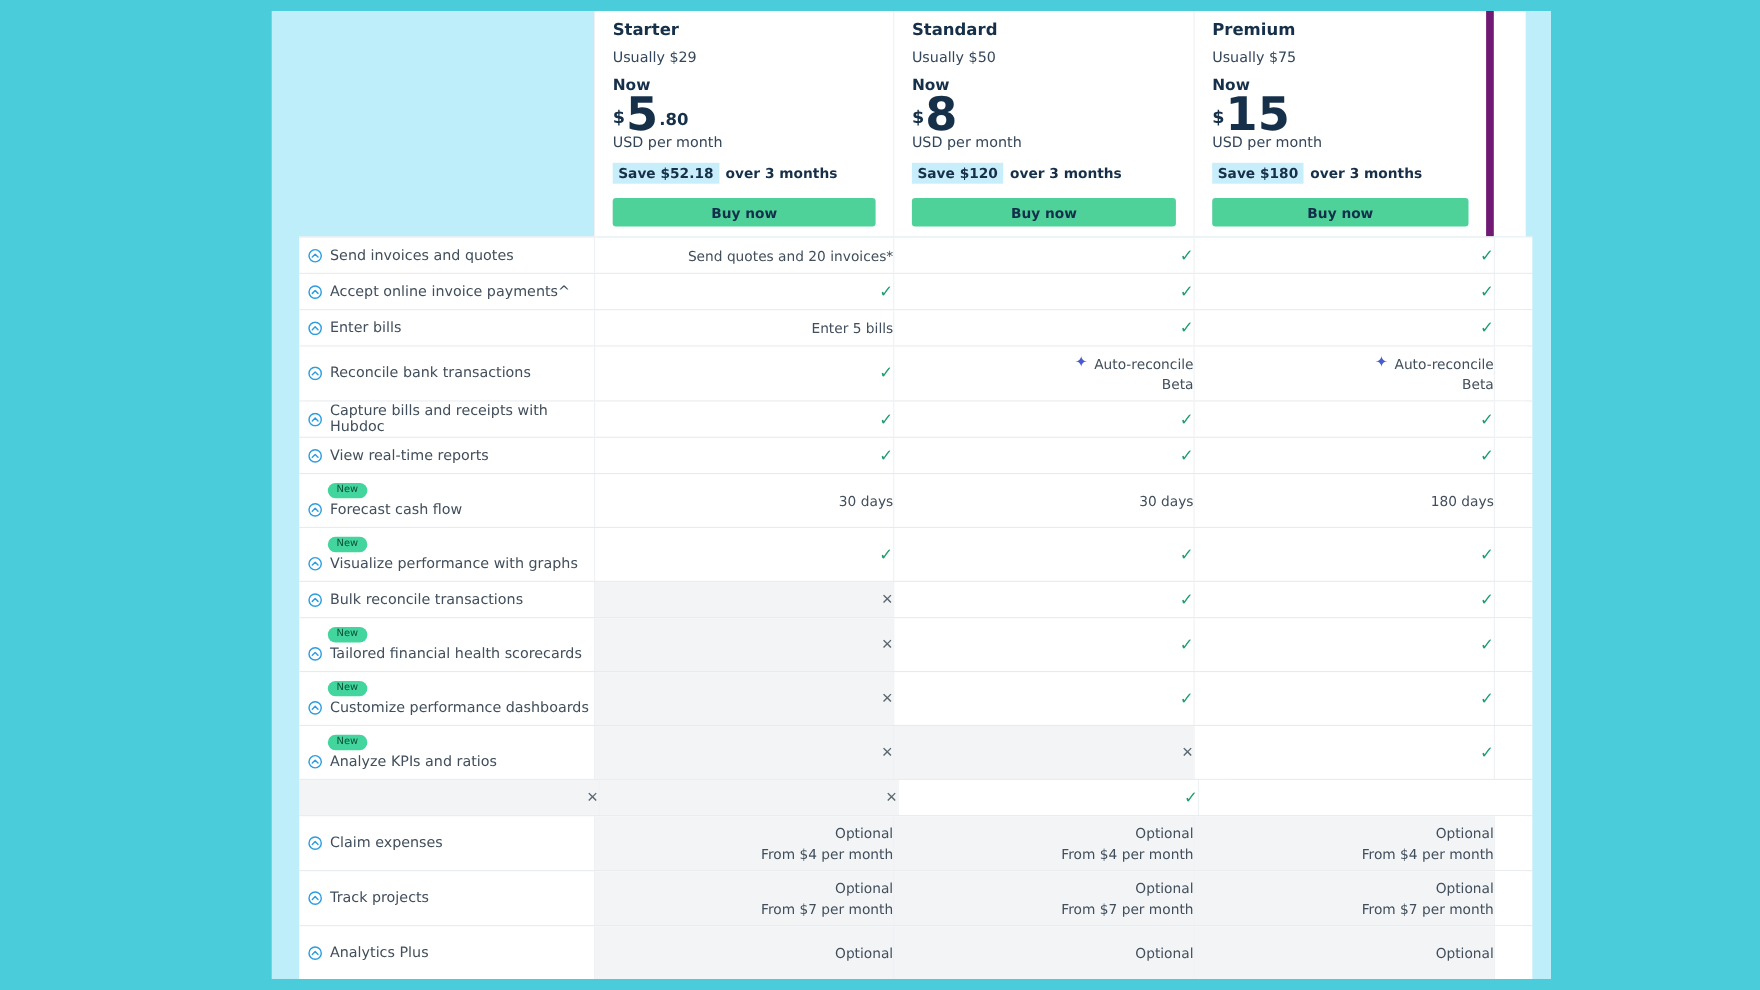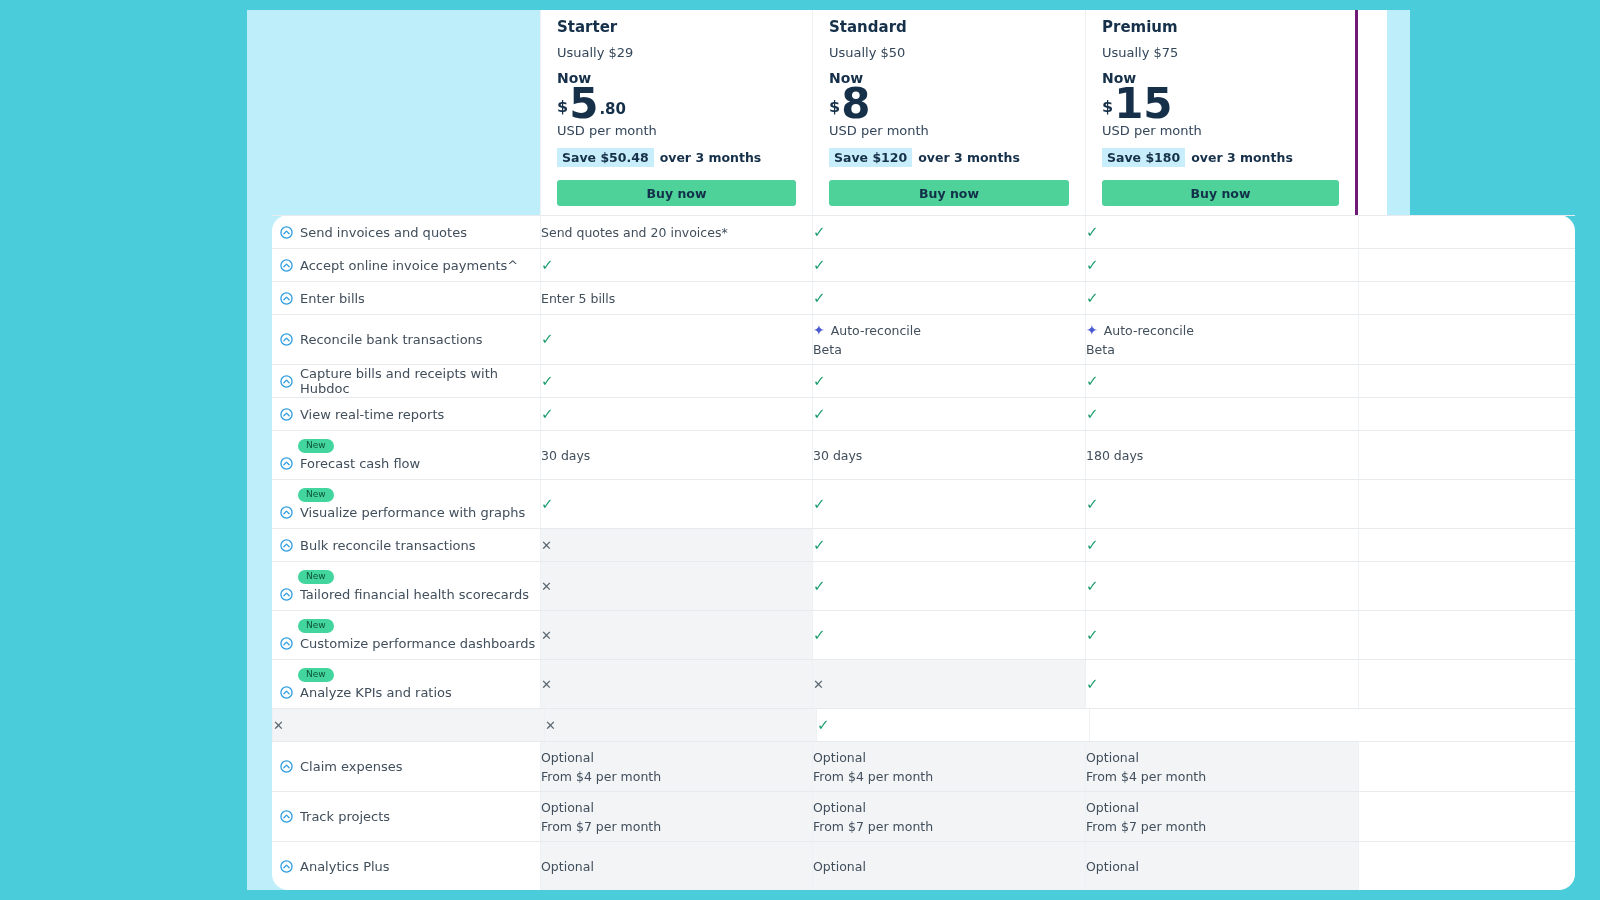--- a/index.html
+++ b/index.html
@@ -16,21 +16,21 @@
   
   .header-white{
     position:absolute;left:293px;top:0;width:847px;height:205px;
     background:#ffffff;display:flex;
   }
   .plan-col{
     width:272px;flex:0 0 auto;box-sizing:border-box;
     padding:8px 16px 0 16px;border-left:1px solid #eef1f3;
   }
   .plan-col:nth-child(2),.plan-col:nth-child(3){width:273px;}
-  .plan-col:last-child{border-right:3px solid #701a75;}
+  .plan-col:last-child{border-right:7px solid #701a75;}
   .plan-name{font-size:15px;font-weight:bold;color:#16304a;margin-bottom:9px;}
   .usually{font-size:13px;color:#33465a;margin-bottom:10px;}
   .now{font-size:14px;font-weight:bold;color:#16304a;margin-bottom:1px;}
   .price-row{display:flex;align-items:flex-end;color:#16304a;}
   .cur{font-size:16px;font-weight:bold;margin:0 1px 5px 0;}
   .big{font-size:42px;font-weight:bold;line-height:0.82;}
   .dec{font-size:15px;font-weight:bold;margin:0 0 3px 1px;}
   .per{font-size:13px;color:#33465a;margin:2px 0 10px 0;}
   .save-row{display:flex;align-items:center;font-size:12.5px;font-weight:bold;color:#16304a;white-space:nowrap;}
   .chip{background:#c9eefb;padding:2px 5px;margin-right:6px;}
@@ -38,43 +38,43 @@
     display:block;width:100%;height:26px;margin-top:13px;
     background:#4fd19a;border:none;border-radius:3px;cursor:pointer;
     font-family:inherit;font-size:12.5px;font-weight:bold;color:#13304a;
   }
   .learn{
     display:block;text-align:center;margin-top:9px;
     font-size:12.5px;font-weight:bold;color:#13304a;text-decoration:underline;cursor:pointer;
   }
   
   .table-white{
-    position:absolute;left:25px;top:205px;width:1303px;height:675px;
-    background:#ffffff;display:flex;flex-direction:column;border-radius:16px;
+    position:absolute;left:25px;top:205px;width:1121px;height:675px;
+    background:#ffffff;display:flex;flex-direction:column;
   }
   .frow{display:flex;border-top:1px solid #e8ebee;flex:0 0 auto;}
   .frow:last-child{flex:1 1 auto;}
   .h-n{height:32px;}
   .h-b{height:48px;}
   .h-t{height:49px;}
   .fcell{box-sizing:border-box;}
   .label-cell{
     width:268px;flex:0 0 auto;display:flex;flex-direction:column;
     justify-content:center;align-items:flex-start;gap:3px;padding-left:8px;
   }
   .badge{
     margin-left:18px;background:#43d59e;color:#0e5138;
     font-size:9px;font-weight:normal;padding:2px 8px;border-radius:8px;line-height:1.1;
   }
   .lrow{display:flex;align-items:center;gap:7px;}
   .expand-icon{display:inline-flex;width:13px;height:13px;flex:0 0 auto;cursor:pointer;}
   .ltext{font-size:13px;color:#414e5b;}
   .vcell{
     width:272px;flex:0 0 auto;border-left:1px solid #eef1f3;
-    display:flex;flex-direction:column;justify-content:center;align-items:flex-start;gap:4px;
+    display:flex;flex-direction:column;justify-content:center;align-items:flex-end;gap:4px;
     text-align:center;color:#414e5b;font-size:12.5px;
   }
   .vcell:nth-child(3),.vcell:nth-child(4){width:273px;}
   .muted{background:#f2f4f6;}
   .check{color:#1d9e6e;font-size:15px;line-height:1;}
   .cross{color:#5b6770;font-size:13px;line-height:1;}
   .cline{display:flex;align-items:center;gap:6px;justify-content:center;}
   .sparkle{color:#4a5ad1;font-size:14px;line-height:1;}
   .ctext{font-size:12.5px;color:#414e5b;}
   .csub{font-size:12.5px;color:#414e5b;}
@@ -89,21 +89,21 @@
         <div class="plan-name">Starter</div>
         <div class="usually">Usually $29</div>
         <div class="now">Now</div>
         <div class="price-row">
           <span class="cur">$</span>
           <span class="big">5</span>
           <span class="dec">.80</span>
         </div>
         <div class="per">USD per month</div>
         <div class="save-row">
-          <span class="chip">Save $50.48</span>
+          <span class="chip">Save $52.18</span>
           <span class="suffix">over 3 months</span>
         </div>
         <button class="buy">Buy now</button>
         <a class="learn" href="#">Learn more</a>
       </div>
       <div class="plan-col">
         <div class="plan-name">Standard</div>
         <div class="usually">Usually $50</div>
         <div class="now">Now</div>
         <div class="price-row">

